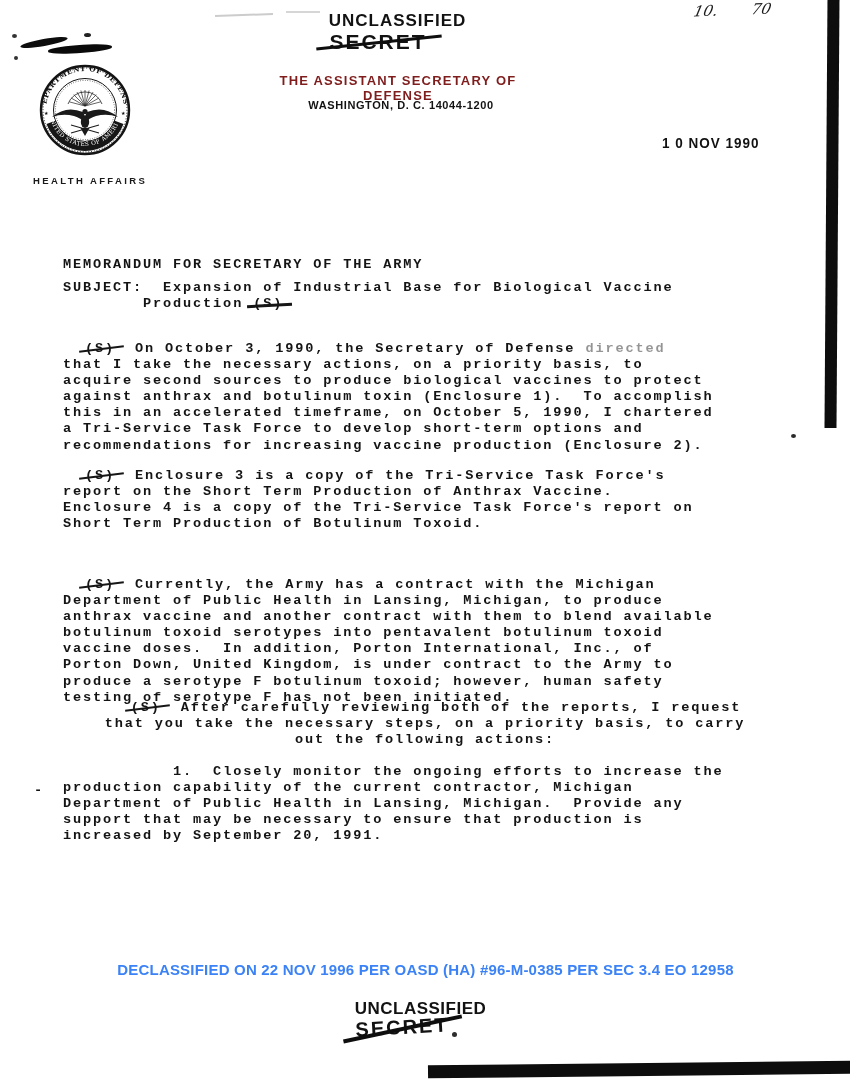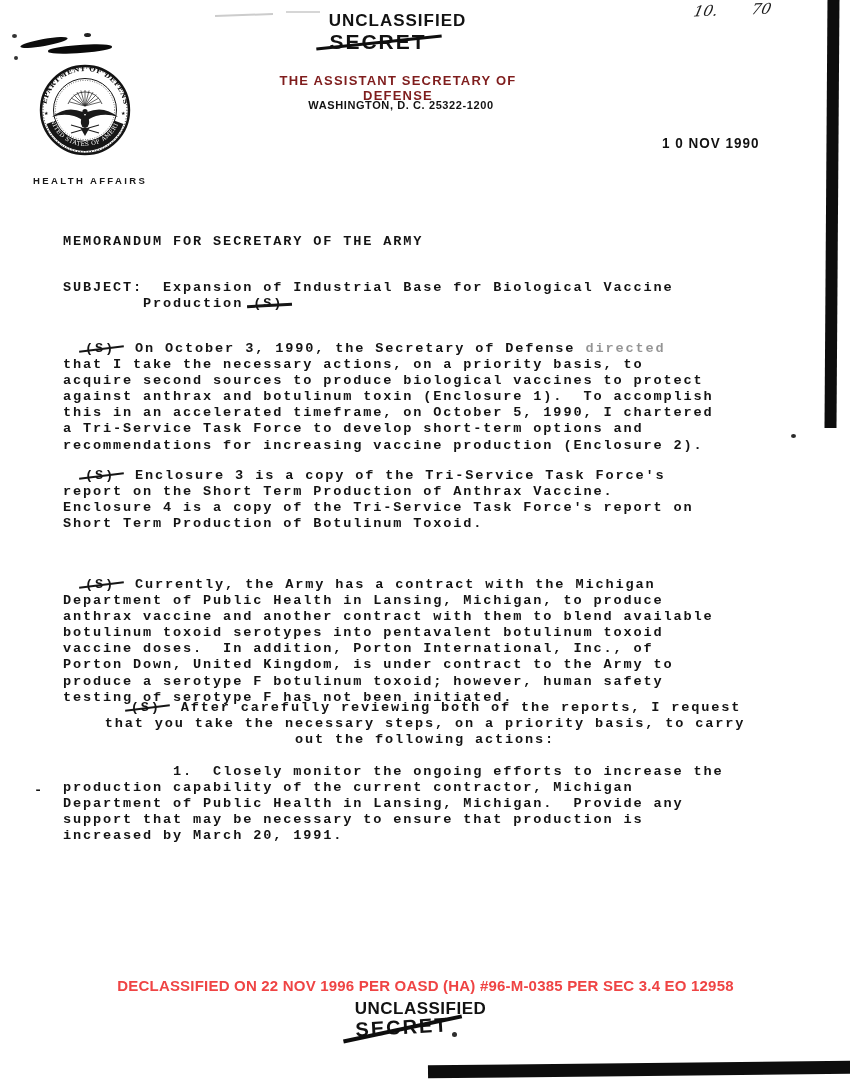--- a/index.html
+++ b/index.html
@@ -65,21 +65,21 @@
 
   <div class="hand" style="left:694px; top:2px;">10.</div>
   <div class="hand" style="left:752px; top:0px;">70</div>
 
   <div class="abs stamp" style="left:265px; top:11px; width:265px; font-size:17px; letter-spacing:1px;">UNCLASSIFIED</div>
   <div class="abs stamp" style="left:328px; top:30px; width:100px; font-size:21px;">
     <span class="secret-word">SECRET</span>
   </div>
 
   <div class="abs stamp" style="left:247px; top:73px; width:302px; font-size:13px; letter-spacing:1.2px; color:#7f1d1d;">THE ASSISTANT SECRETARY OF DEFENSE</div>
-  <div class="abs stamp" style="left:300px; top:99px; width:202px; font-size:11px; letter-spacing:0.6px;">WASHINGTON, D. C.  25322-1200</div>
+  <div class="abs stamp" style="left:300px; top:99px; width:202px; font-size:11px; letter-spacing:0.6px;">WASHINGTON, D. C.  14044-1200</div>
   <div class="abs" style="left:662px; top:136px; font-weight:bold; font-size:13.5px; letter-spacing:1px; color:#111; transform:scaleY(1.08);">1 0 NOV 1990</div>
   <div class="abs" style="left:33px; top:175px; font-weight:bold; font-size:9.5px; letter-spacing:2.4px; color:#1a1a1a;">HEALTH AFFAIRS</div>
 
   <svg class="abs" style="left:38px; top:63px;" width="94" height="94" viewBox="0 0 94 94">
     <defs>
       <path id="arcTop" d="M 8.6 40.2 A 39 39 0 0 1 85.4 40.2" fill="none"></path>
       <path id="arcBottom" d="M 13.2 59.3 A 36 36 0 0 0 80.8 59.3" fill="none"></path>
     </defs>
     <circle cx="47" cy="47" r="44" fill="none" stroke="#141414" stroke-width="2.4"></circle>
     <circle cx="47" cy="47" r="42" fill="none" stroke="#141414" stroke-width="1" stroke-dasharray="1 1.8"></circle>
@@ -113,21 +113,21 @@
     <g fill="#1a1a1a">
       <path d="M 14 54 Q 28 42 45 49 L 47 53 L 49 49 Q 66 42 80 54 Q 69 50 58 53 Q 51 55 47 60 Q 43 55 36 53 Q 25 50 14 54 Z"></path>
       <circle cx="47" cy="48.5" r="2.6"></circle>
       <ellipse cx="47" cy="59" rx="4.2" ry="6"></ellipse>
       <path d="M 42.5 65 L 47 73 L 51.5 65 Z"></path>
       <line x1="33" y1="70" x2="61" y2="62" stroke="#1a1a1a" stroke-width="1.1"></line>
       <line x1="33" y1="62" x2="61" y2="70" stroke="#1a1a1a" stroke-width="1.1"></line>
     </g>
   </svg>
 
-  <div class="tw" style="top:234px;">MEMORANDUM FOR SECRETARY OF THE ARMY</div>
+  <div class="tw" style="top:257px;">MEMORANDUM FOR SECRETARY OF THE ARMY</div>
 
   <div class="tw" style="top:280px;"><span>SUBJECT:  Expansion of Industrial Base for Biological Vaccine
         Production </span><span class="pmark smark">(S)</span></div>
 
   <div class="tw" style="top:341px;"><span class="pind"></span><span class="pmark">(S)</span><span>  On October 3, 1990, the Secretary of Defense </span><span class="faded">directed</span><span>
 that I take the necessary actions, on a priority basis, to
 acquire second sources to produce biological vaccines to protect
 against anthrax and botulinum toxin (Enclosure 1).  To accomplish
 this in an accelerated timeframe, on October 5, 1990, I chartered
 a Tri-Service Task Force to develop short-term options and
@@ -148,25 +148,25 @@
 testing of serotype F has not been initiated.</span></div>
 
   <div class="tw" style="top:700px;text-align:center;"><span class="pind"></span><span class="pmark">(S)</span><span>  After carefully reviewing both of the reports, I request
 that you take the necessary steps, on a priority basis, to carry
 out the following actions:</span></div>
 
   <div class="tw" style="top:764px;">           1.  Closely monitor the ongoing efforts to increase the
 production capability of the current contractor, Michigan
 Department of Public Health in Lansing, Michigan.  Provide any
 support that may be necessary to ensure that production is
-increased by March 20, 1991.</div>
+increased by September 20, 1991.</div>
 
   <div class="tw" style="top:783px; left:34px; width:20px;">-</div>
 
 
-  <div class="abs" style="left:88px; top:961px; width:675px; text-align:center; font-weight:bold; font-size:15px; letter-spacing:0.2px; color:#ef4444;margin-top:16px;">DECLASSIFIED ON 22 NOV 1996 PER OASD (HA) #96-M-0385 PER SEC 3.4 EO 12958</div>
+  <div class="abs" style="left:88px; top:961px; width:675px; text-align:center; font-weight:bold; font-size:15px; letter-spacing:0.2px; color:#3b82f6;">DECLASSIFIED ON 22 NOV 1996 PER OASD (HA) #96-M-0385 PER SEC 3.4 EO 12958</div>
 
   <div class="abs stamp" style="left:288px; top:999px; width:265px; font-size:17px; letter-spacing:0.5px;">UNCLASSIFIED</div>
   <div class="abs stamp secret-bottom" style="left:352px; top:1016px; width:100px; font-size:20px; transform:rotate(-3deg);">
     <span class="secret-word">SECRET</span>
   </div>
 
 </div>
 
 </body></html>

